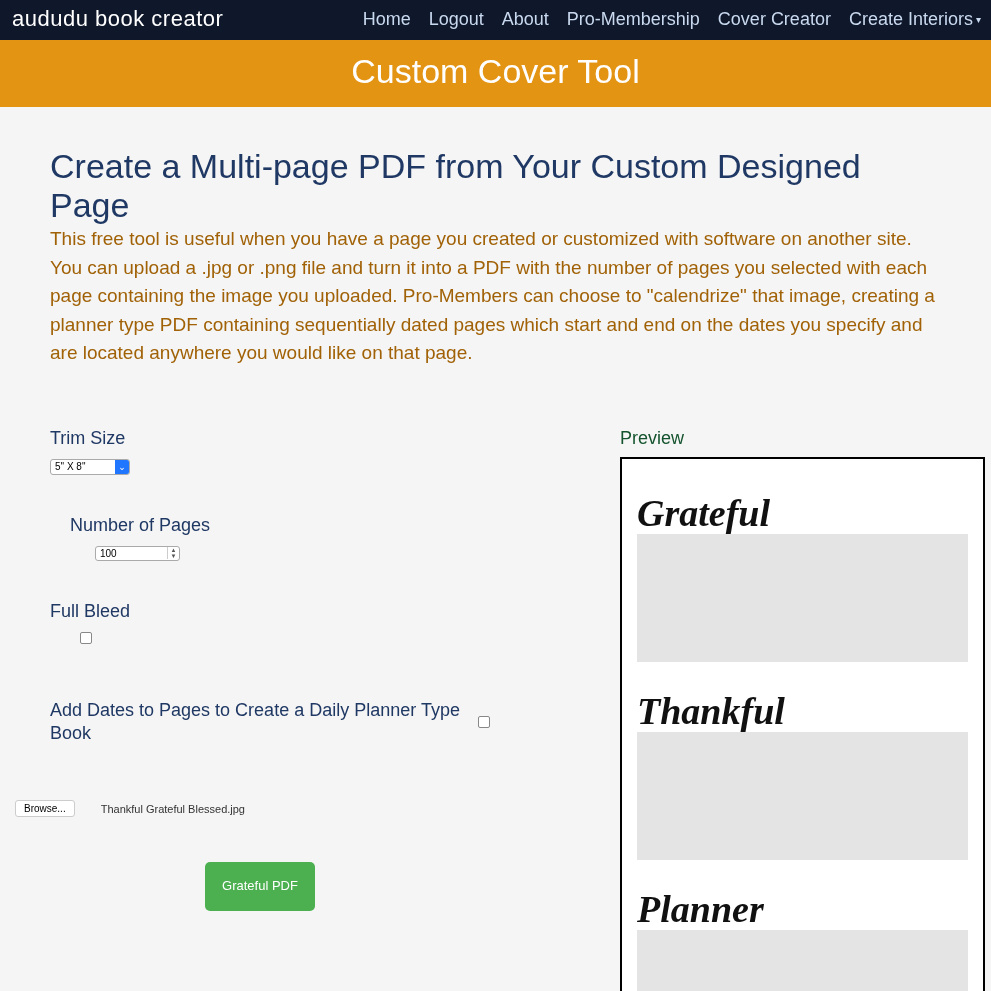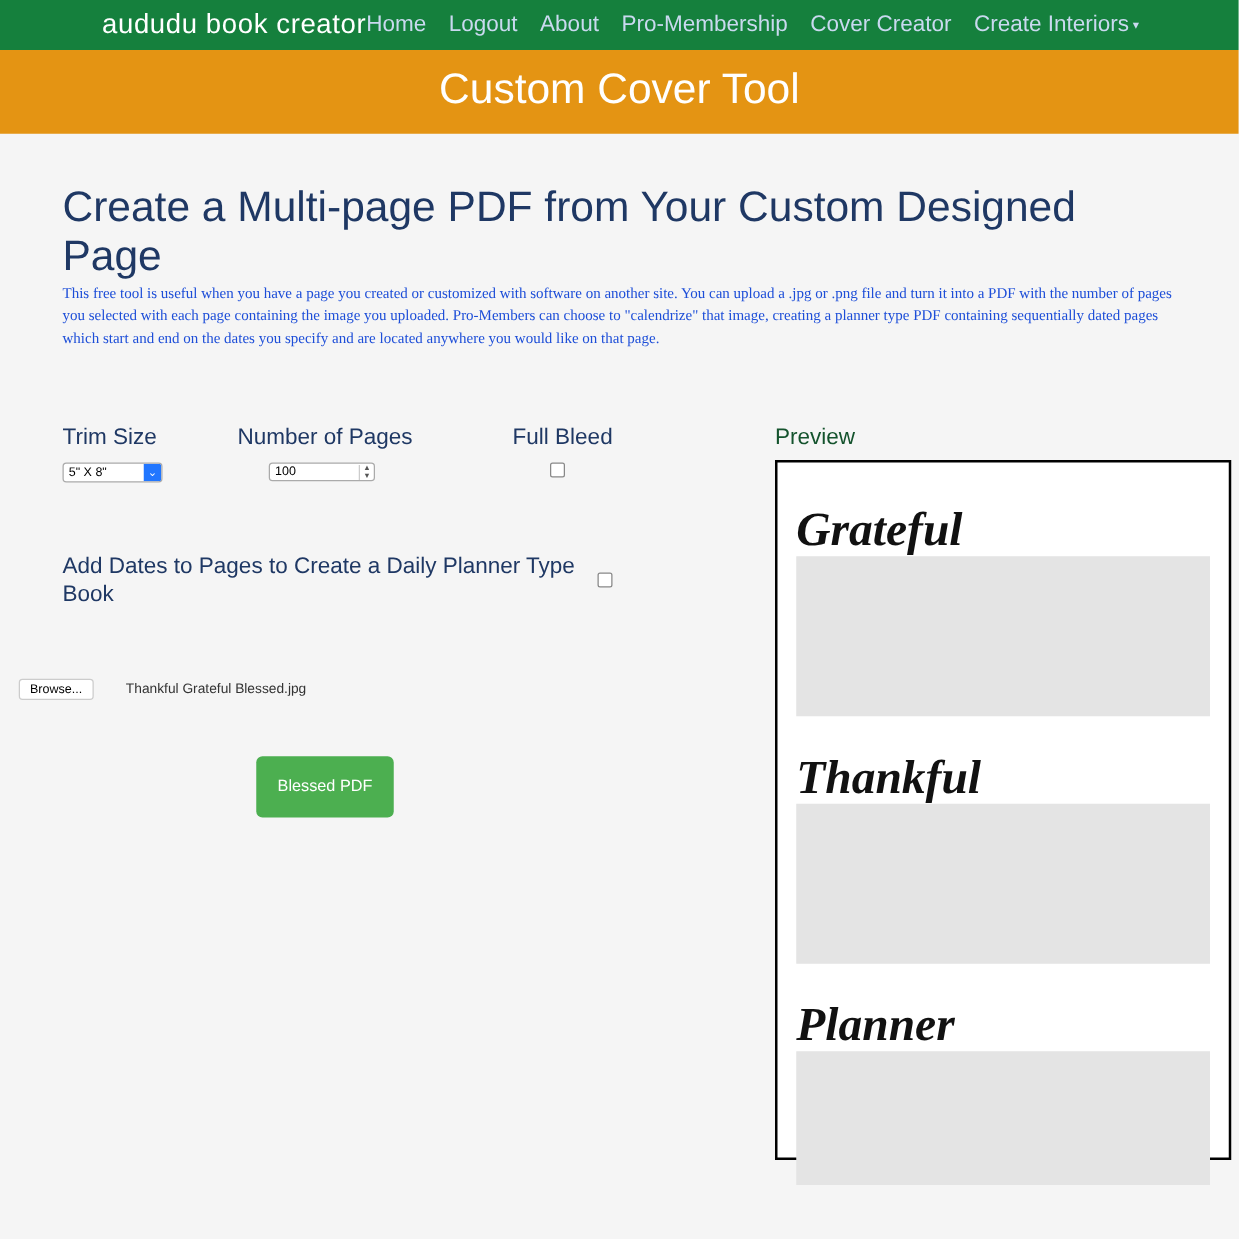--- a/index.html
+++ b/index.html
@@ -2,24 +2,24 @@
 <html><head>
   <meta charset="utf-8">
   <style>
     * { box-sizing: border-box; margin: 0; padding: 0; }
     body {
       font-family: Verdana, Geneva, sans-serif;
       background: #f5f5f5;
       width: 991px;
     }
     .navbar {
-      background: #15803d;
-      display: flex;
-      align-items: center;
-      justify-content: center;
+      background: #0f172a;
+      display: flex;
+      align-items: center;
+      justify-content: space-between;
       padding: 6px 10px 8px 12px;
       color: #dce6f2;
     }
     .brand {
       font-size: 22px;
       color: #ffffff;
       font-weight: 400;
       letter-spacing: 0.5px;
       font-family: 'Trebuchet MS', sans-serif;
     }
@@ -52,39 +52,40 @@
       padding: 40px 50px 20px 50px;
     }
     h1.page-title {
       color: #1f3864;
       font-size: 34px;
       font-weight: 500;
       margin-bottom: 0;
       font-family: 'Trebuchet MS', sans-serif;
     }
     p.desc {
-      color: #1d4ed8;
-      font-size: 12px;
+      color: #a16207;
+      font-size: 19px;
       line-height: 1.5;
-      font-family: Liberation Serif, serif;
+      font-family: Liberation Sans, sans-serif;
     }
     .form-row {
       display: flex;
       margin-top: 60px;
       gap: 30px;
     }
     .form-left {
       flex: 0 0 540px;
     }
     .form-right {
       flex: 1;
     }
     .controls-top {
       display: flex;
       gap: 40px;
+      flex-direction: column;
     }
     .control-group {
       display: flex;
       flex-direction: column;
       align-items: flex-start;
     }
     .control-label {
       color: #1f3864;
       font-size: 18px;
       margin-bottom: 10px;
@@ -257,37 +258,37 @@
           <div class="control-label">Number of Pages</div>
           <div class="number-input">
             <span>100</span>
             <div class="spinners">
               <div>▲</div>
                 <div>▼</div>
             </div>
           </div>
         </div>
 
-        <div class="control-group" style="margin-left:40px;">
+        <div class="control-group" style="">
           <div class="control-label">Full Bleed</div>
           <span class="checkbox"></span>
         </div>
       </div>
 
       <div class="add-dates">
         <span style="max-width:420px; display:inline-block;">Add Dates to Pages to Create a Daily Planner Type Book</span>
         <span class="cb-inline"></span>
       </div>
 
       <div class="file-row">
         <span class="browse-btn">Browse...</span>
         <span class="file-name">Thankful Grateful Blessed.jpg</span>
       </div>
 
-      <button class="download-btn">Blessed PDF</button>
+      <button class="download-btn">Grateful PDF</button>
 
     </div>
 
     <div class="form-right">
       <div class="preview-label">Preview</div>
       <div class="preview-box">
         <div class="preview-section">
           <div class="preview-heading">Grateful</div>
           <div class="preview-block"></div>
         </div>

